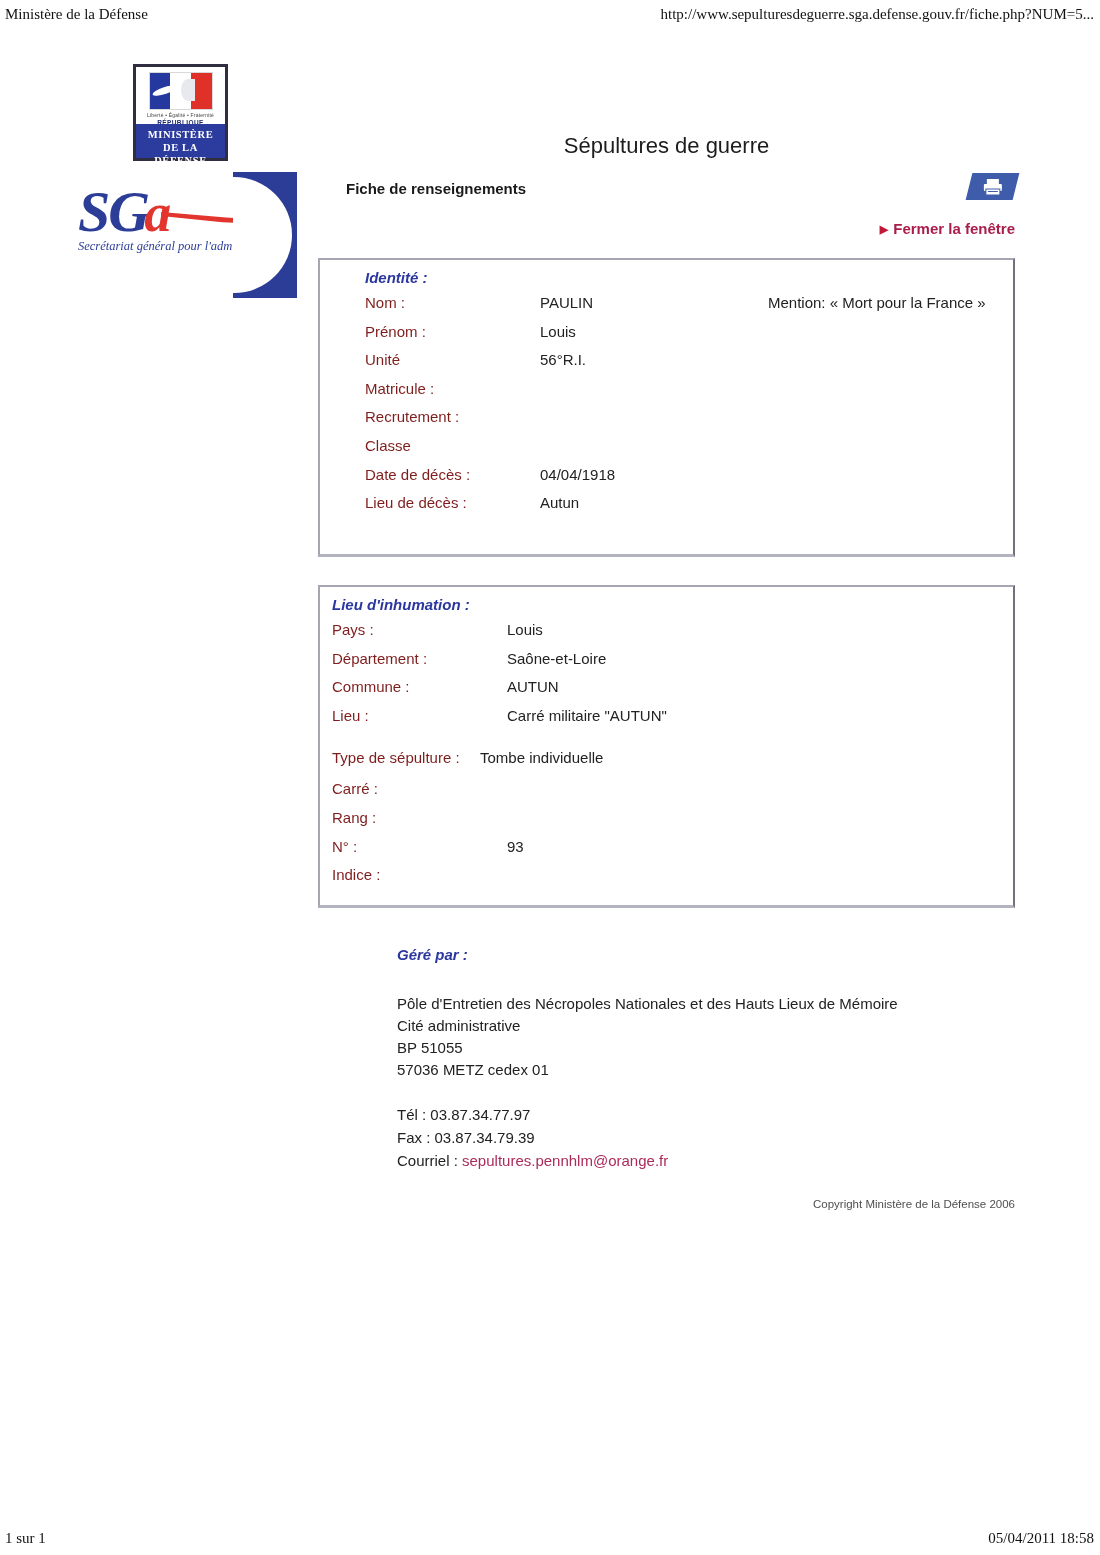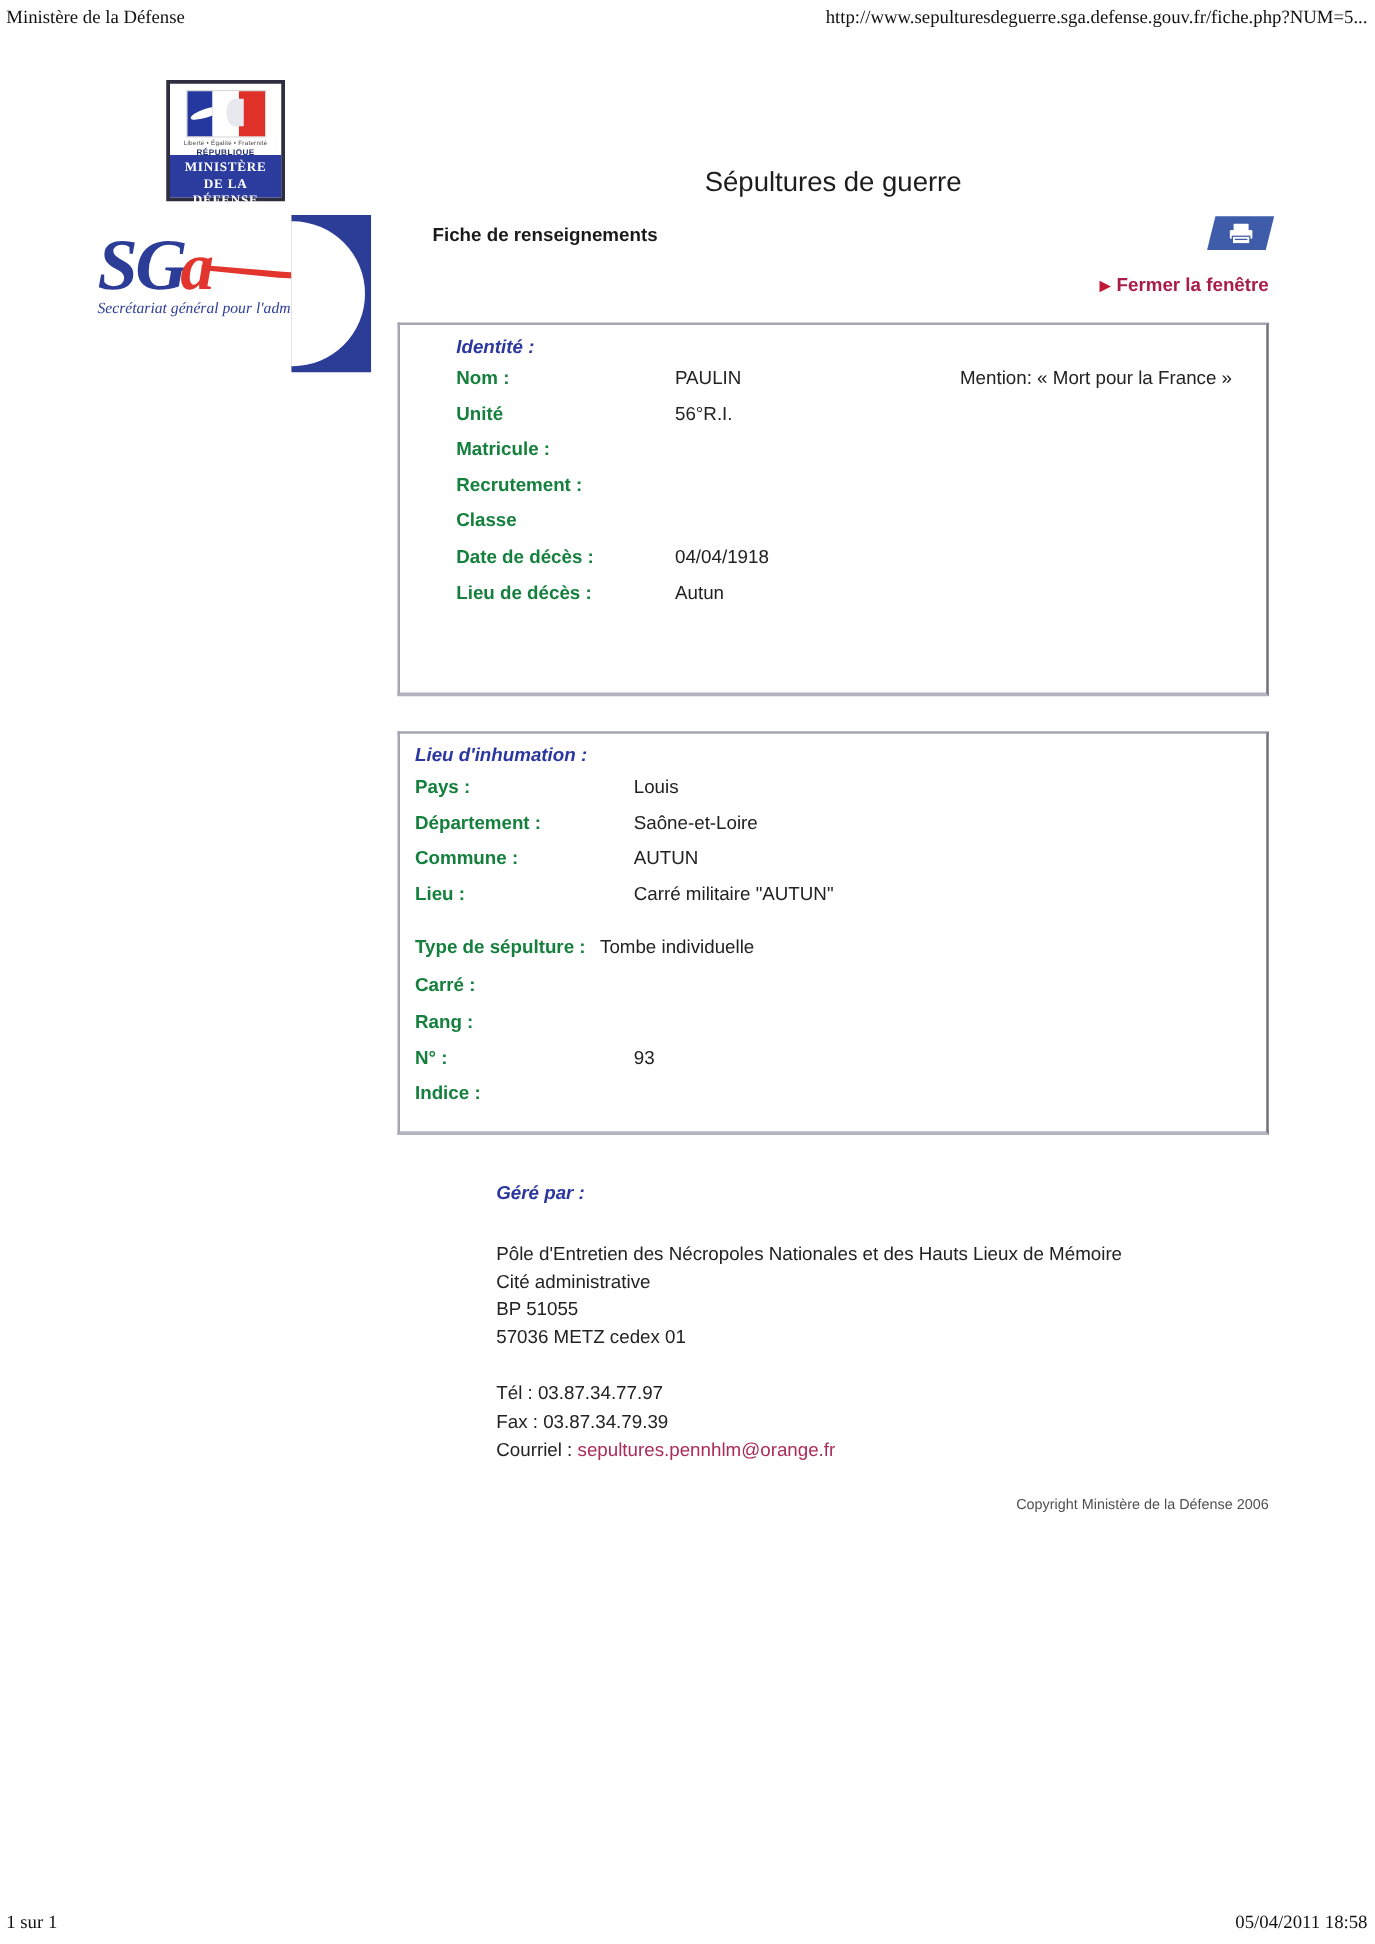--- a/index.html
+++ b/index.html
@@ -61,21 +61,21 @@
   .ibox { position:absolute; left:318px; width:697px; background:#fff;
     border:2px solid #a6a6b2; border-right-color:#70707e; border-bottom:3px solid #b4b4c0;
     padding:9px 14px 10px 12px; }
   .ibox-1 { top:258px; height:299px;padding-left:45px; }
   .ibox-2 { top:585px; height:323px; }
   .ibox-h { font-size:15px; font-weight:bold; font-style:italic; color:#2b379f; margin-bottom:8px; }
   .row { display:grid; grid-template-columns:175px 1fr; min-height:28.6px; align-items:start; }
   .row.with-mention { grid-template-columns:175px 228px 1fr; }
   .row.tall { grid-template-columns:148px 1fr; min-height:45px; align-items:center; }
   .row.tall .lbl { align-self:center; }
-  .lbl { font-size:15px; font-weight:bold; color:#15803d; line-height:1.25; }
+  .lbl { font-size:15px; font-weight:normal; color:#7f1d1d; line-height:1.25; }
   .val { font-size:15px; color:#222; line-height:1.25; }
   .mention { font-size:15px; color:#222; }
 
   
   .gere-h { position:absolute; left:397px; top:946px; font-size:15px; font-weight:bold;
     font-style:italic; color:#2b379f; }
   .gere-addr { position:absolute; left:397px; top:993px; font-size:15px; line-height:22px; color:#222; }
   .gere-contact { position:absolute; left:397px; top:1103px; font-size:15px; line-height:23px; color:#222; }
   .mail-link { color:#ab2b5b; text-decoration:none; cursor:pointer; }
   .copyright { position:absolute; left:318px; top:1198px; width:697px; text-align:right;
@@ -133,20 +133,24 @@
   </a>
 
   <div class="ibox ibox-1">
     <div class="ibox-h">Identité :</div>
     <div class="row with-mention">
       <span class="lbl">Nom :</span>
       <span class="val">PAULIN</span>
       <span class="mention">Mention: « Mort pour la France »</span>
     </div>
     <div class="row">
+      <span class="lbl">Prénom :</span>
+      <span class="val">Louis</span>
+    </div>
+    <div class="row">
       <span class="lbl">Unité</span>
       <span class="val">56°R.I.</span>
     </div>
     <div class="row">
       <span class="lbl">Matricule :</span>
       <span class="val"></span>
     </div>
     <div class="row">
       <span class="lbl">Recrutement :</span>
       <span class="val"></span>

